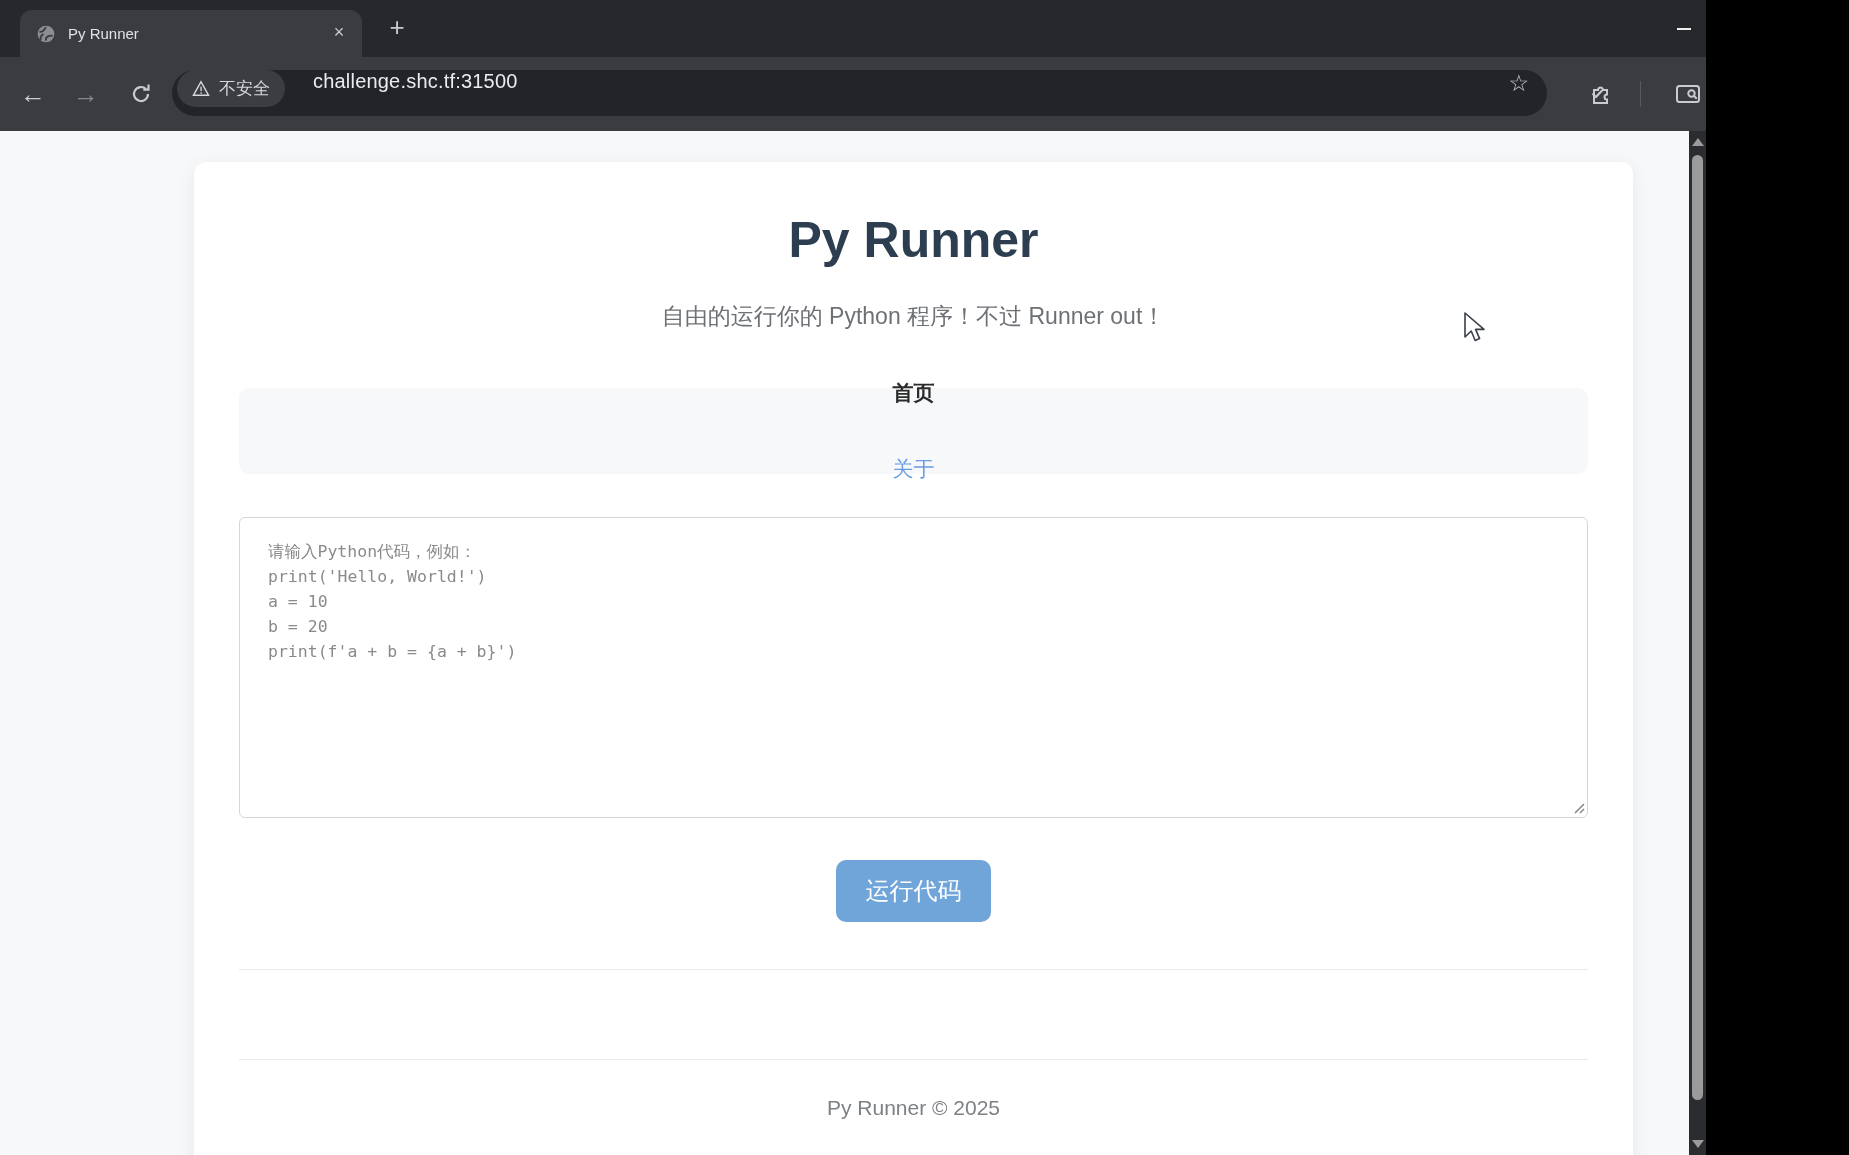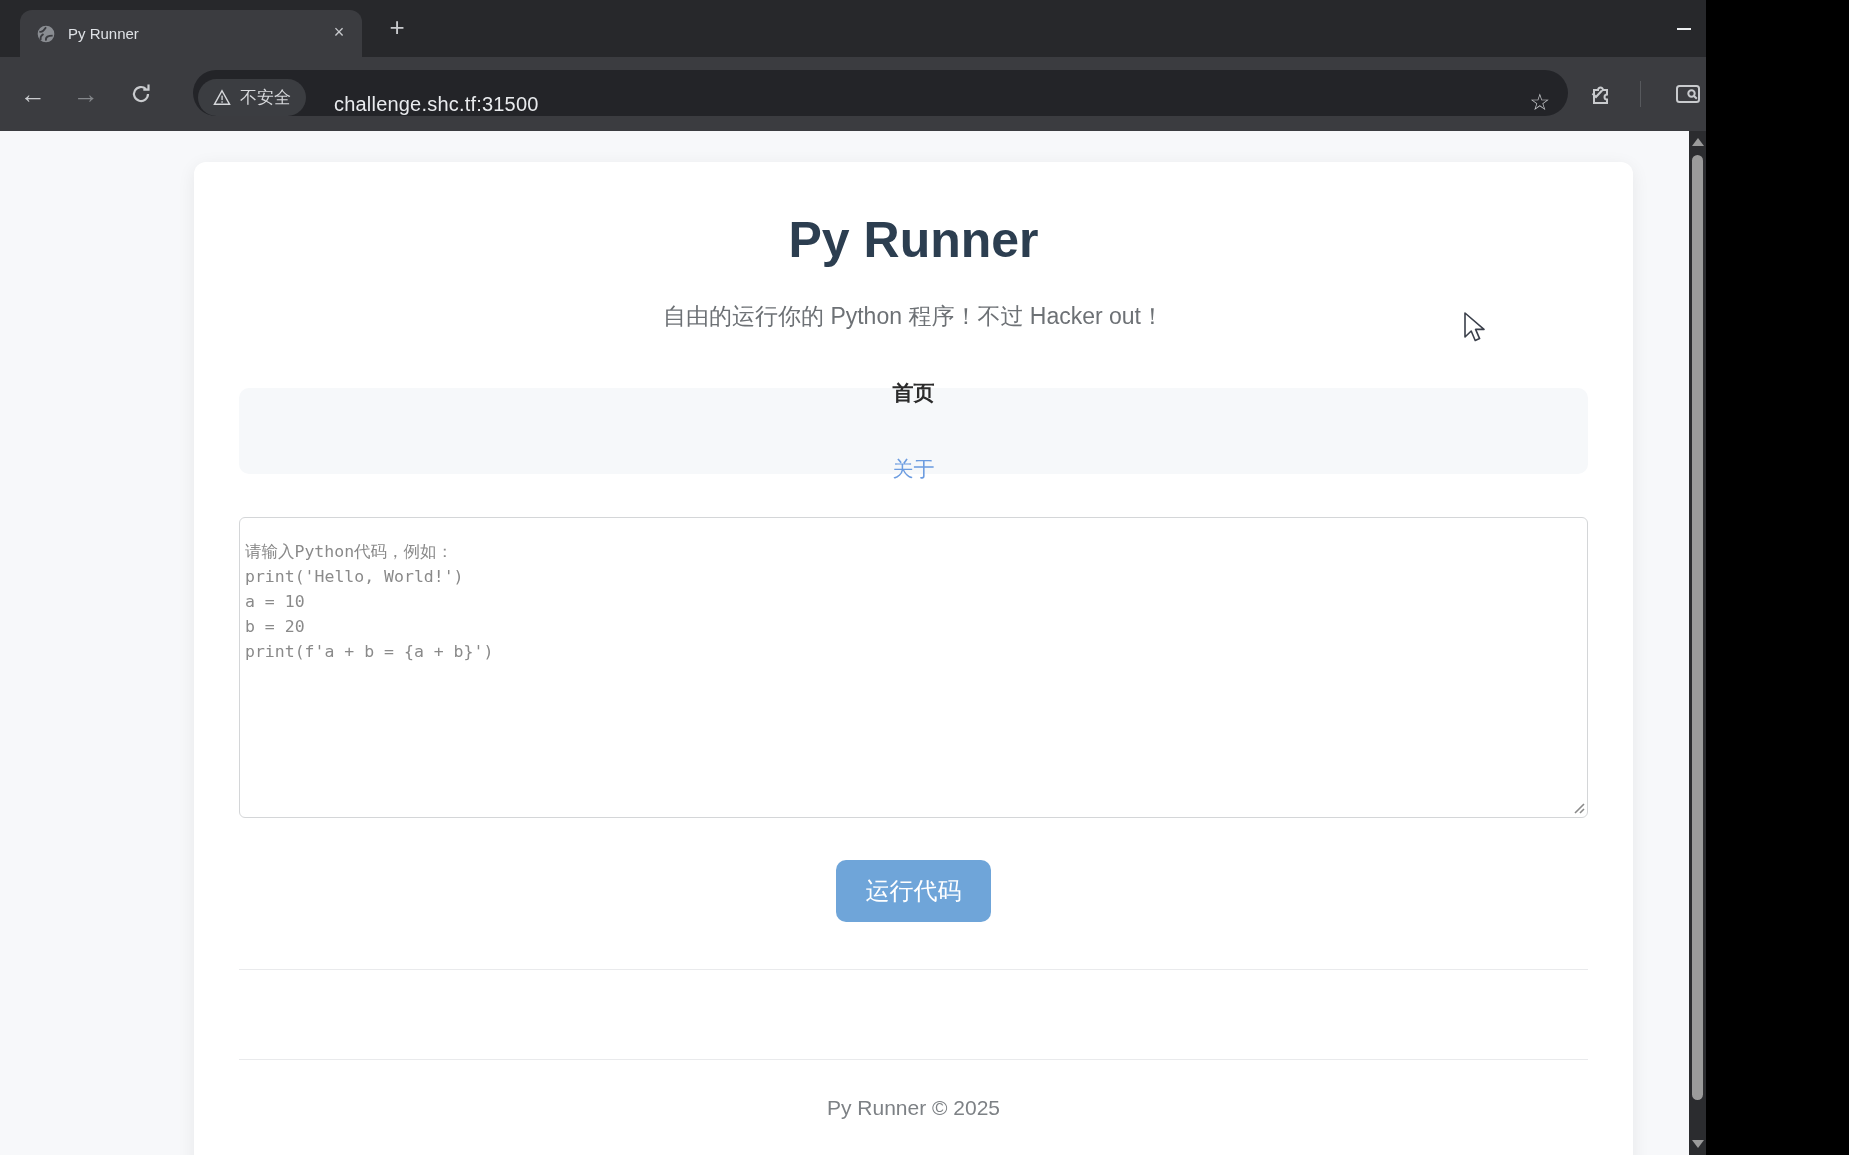--- a/index.html
+++ b/index.html
@@ -23,22 +23,22 @@
   .newtab-btn { position: absolute; left: 382px; top: 14px; color: #c8cacd; font-size: 26px; line-height: 26px; width: 30px; text-align: center; }
   .win-controls { position: absolute; top: 0; right: 0; height: 57px; display: flex; }
   .win-btn { width: 66px; height: 57px; display: flex; align-items: center; justify-content: center; color: #eceef0; }
   .win-min-glyph { display: block; width: 14px; height: 2px; background: #eceef0; }
   .win-max-glyph { display: block; width: 12px; height: 12px; border: 2px solid #eceef0; border-radius: 2px; }
   .win-close-glyph { font-size: 20px; line-height: 20px; }
 
   .toolbar { position: absolute; top: 57px; left: 0; width: 1849px; height: 74px; background: #3b3c40; }
   .nav-icon { position: absolute; top: 0; height: 74px; display: flex; align-items: center; justify-content: center; width: 36px; }
   .omnibox {
-    position: absolute; left: 193px; top: 13px; width: 1375px; height: 46px;
-    background: #232428; border-radius: 23px; display: flex; align-items: flex-end; padding: 0 16px 0 5px;
+    position: absolute; left: 172px; top: 13px; width: 1375px; height: 46px;
+    background: #232428; border-radius: 23px; display: flex; align-items: flex-start; padding: 0 16px 0 5px;
   }
   .security-chip {
     height: 37px; border-radius: 19px; background: #3b3d41;
     display: inline-flex; align-items: center; padding: 0 15px; gap: 9px; flex: 0 0 auto;
   }
   .security-chip .chip-label { color: #d6d8db; font-size: 17px; }
   .url-text { margin-left: 28px; color: #e9ebee; font-size: 20px; letter-spacing: .2px; flex: 1; }
   .star-btn { color: #c9cbce; font-size: 23px; flex: 0 0 auto; margin-right: 2px; }
   .tb-right { position: absolute; top: 0; height: 74px; display: flex; align-items: center; }
   .tb-sep { width: 1px; height: 26px; background: #57595d; }
@@ -64,21 +64,21 @@
   .site-nav {
     margin-top: 56px; height: 86px; background: #f6f8fa; border-radius: 10px;
     display: flex; align-items: center; justify-content: center; gap: 48px; font-size: 21px; flex-direction: column;
   }
   .nav-home { color: #2b2b2b; font-weight: 700; text-decoration: none; }
   .nav-about { color: #6c9ce0; text-decoration: none; }
   .editor-wrap { position: relative; margin-top: 43px; }
   .code-input {
     display: block; width: 100%; height: 301px; resize: none; outline: none;
     border: 1px solid #d4d6d8; border-radius: 6px; background: #fff;
-    padding: 21px 5px; font-family: "DejaVu Sans Mono", "Liberation Mono", monospace;
+    padding: 21px 28px; font-family: "DejaVu Sans Mono", "Liberation Mono", monospace;
     font-size: 16.5px; line-height: 25px; color: #555;
   }
   .code-input::placeholder { color: #8a8a8a; opacity: 1; }
   .resize-grip { position: absolute; right: 3px; bottom: 4px; }
   .run-btn {
     display: block; margin: 42px auto 0 auto; width: 155px; height: 62px;
     background: #6fa5d9; color: #fff; font-size: 24px; border: none; border-radius: 10px;
     font-family: "Liberation Sans", sans-serif; cursor: pointer;
   }
   .divider { border: none; border-top: 1px solid #e9eaec; margin: 0; }
@@ -171,21 +171,21 @@
           <i></i>
           <i></i>
           <i></i>
         </div>
     </div>
   </div>
 
   <div class="page">
     <div class="card">
       <h1 class="page-title">Py Runner</h1>
-      <p class="page-subtitle">自由的运行你的 Python 程序！不过 Hacker out！</p>
+      <p class="page-subtitle">自由的运行你的 Python 程序！不过 Runner out！</p>
 
       <nav class="site-nav">
         <a href="#" class="nav-home">首页</a>
         <a href="#" class="nav-about">关于</a>
       </nav>
 
       <div class="editor-wrap">
         <textarea class="code-input" spellcheck="false" placeholder="请输入Python代码，例如：
 print('Hello, World!')
 a = 10

